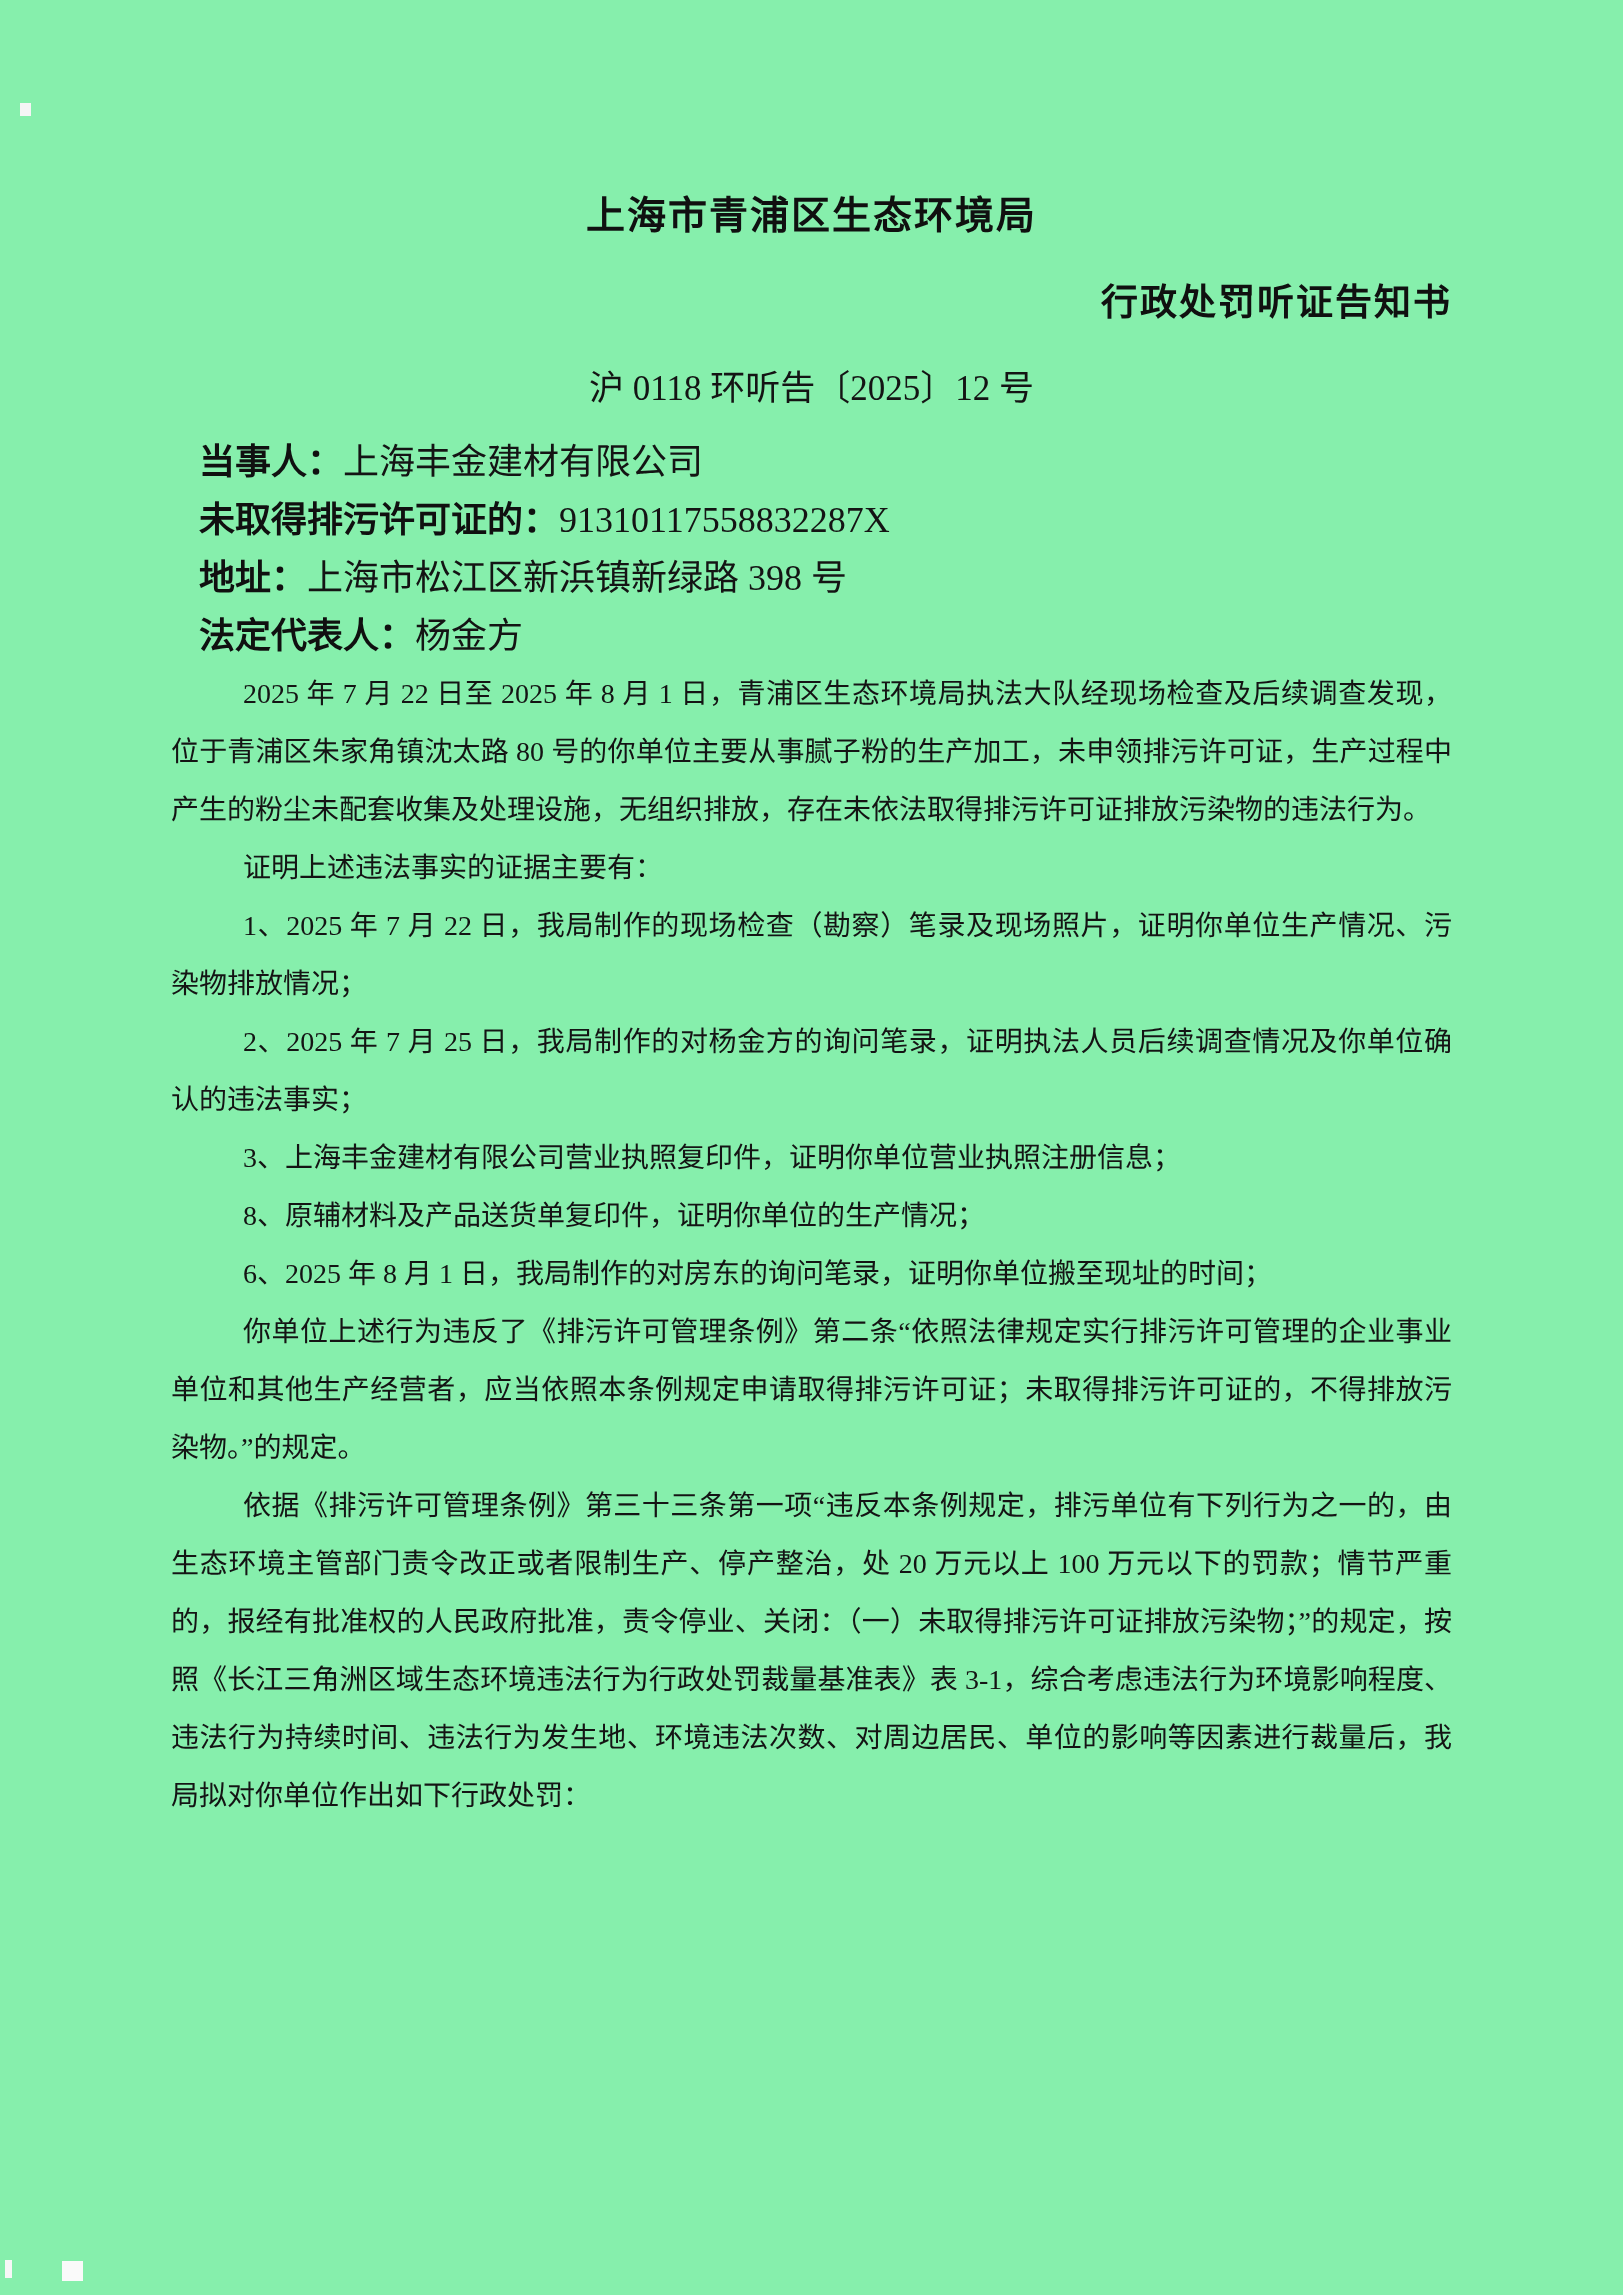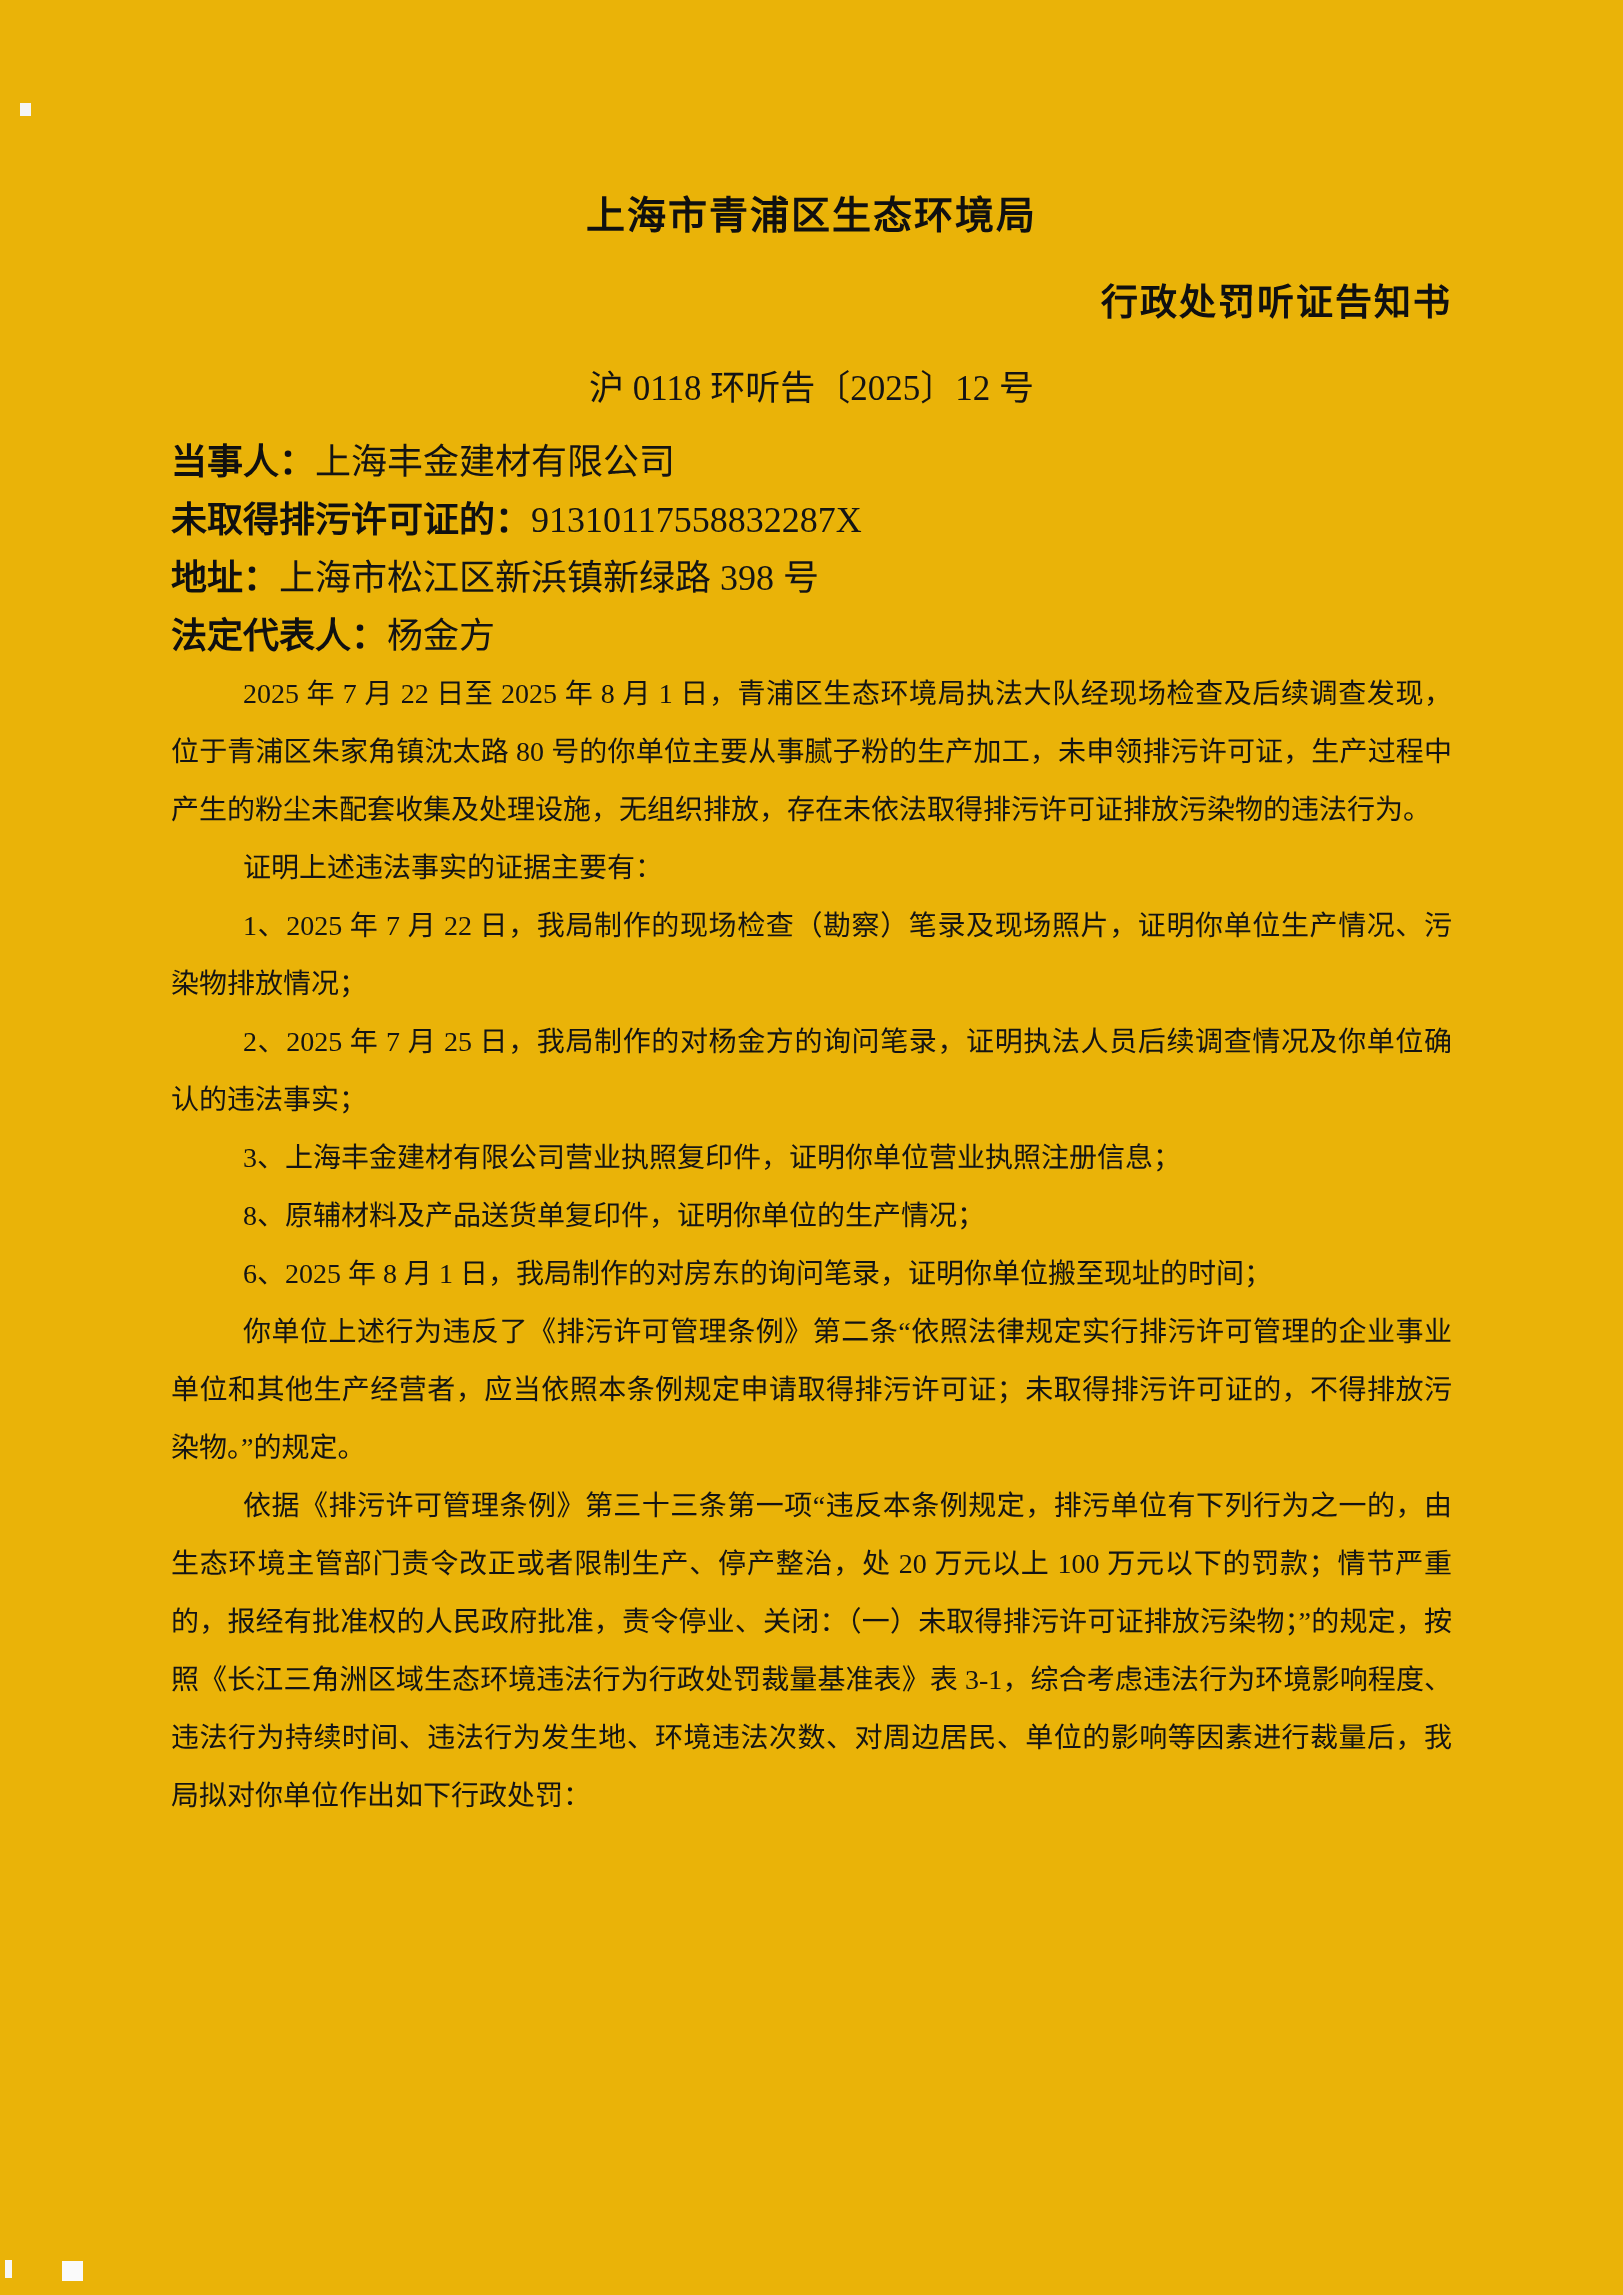--- a/index.html
+++ b/index.html
@@ -3,21 +3,21 @@
 <meta charset="utf-8">
 <style>
   * { box-sizing: border-box; }
   html, body { margin: 0; padding: 0; background: #e8e8e8; }
 
   .page {
     position: relative;
     width: 1623px;
     height: 2295px;
     margin: 0 auto;
-    background: #eab308;
+    background: #86efac;
     overflow: hidden;
     color: #161616;
   }
 
   .content {
     position: absolute;
     left: 171px;
     right: 171px;
     top: 0;
   }
@@ -55,20 +55,21 @@
 
   .party-info {
     margin-top: 25px;
   }
 
   .party-line {
     font-family: "Liberation Serif", serif;
     font-size: 36px;
     line-height: 58px;
     white-space: nowrap;
+    margin-left: 28px;
   }
 
   .party-label {
     font-family: "Liberation Sans", sans-serif;
     font-weight: bold;
     color: #101010;
   }
 
   .party-value {
     color: #141414;

